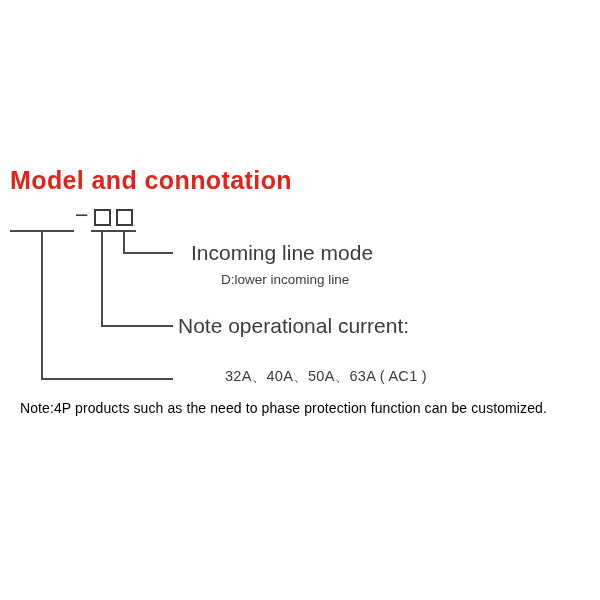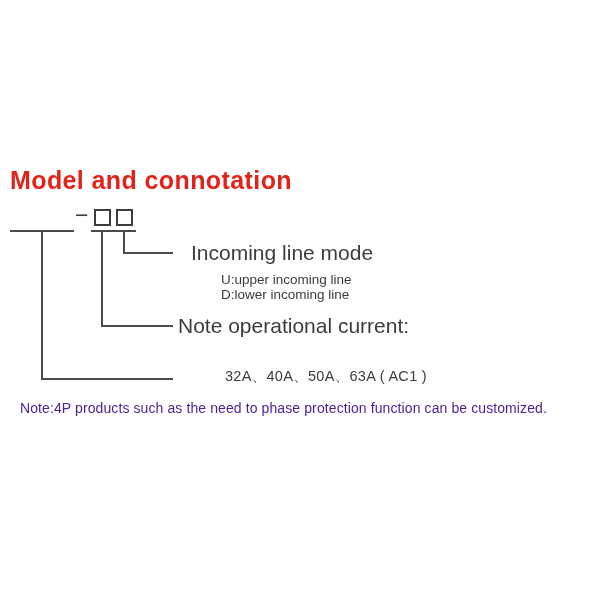--- a/index.html
+++ b/index.html
@@ -81,21 +81,21 @@
     line-height: 14.5px;
     white-space: nowrap;
   }
   .sub-ud      { left: 221px; top: 273px; }
   .sub-current { left: 225px; top: 341px; font-size: 14.5px; letter-spacing: 0.3px; margin-top: 28px; }
 
   
   .note {
     left: 20px; top: 400px;
     font-size: 14px;
-    color: #4c1d95;
+    color: #000000;
     white-space: nowrap;
     letter-spacing: 0.1px;
     text-align: center;
   }
 </style>
 </head>
 <body>
 
 <div id="canvas">
 
@@ -111,21 +111,20 @@
 
   <div class="abs vline v-incoming"></div>
   <div class="abs hline h-incoming"></div>
   <div class="abs vline v-current"></div>
   <div class="abs hline h-current"></div>
   <div class="abs vline v-series"></div>
   <div class="abs hline h-series"></div>
 
   <div class="abs branch-label lbl-incoming">Incoming line mode</div>
   <div class="abs sublabel sub-ud">
-    <div>U:upper incoming line</div>
     <div>D:lower incoming line</div>
   </div>
 
   <div class="abs branch-label lbl-current">Note operational current:</div>
   <div class="abs sublabel sub-current">32A、40A、50A、63A ( AC1 )</div>
 
 
   <div class="abs note">Note:4P products such as the need to phase protection function can be customized.</div>
 
 </div>

